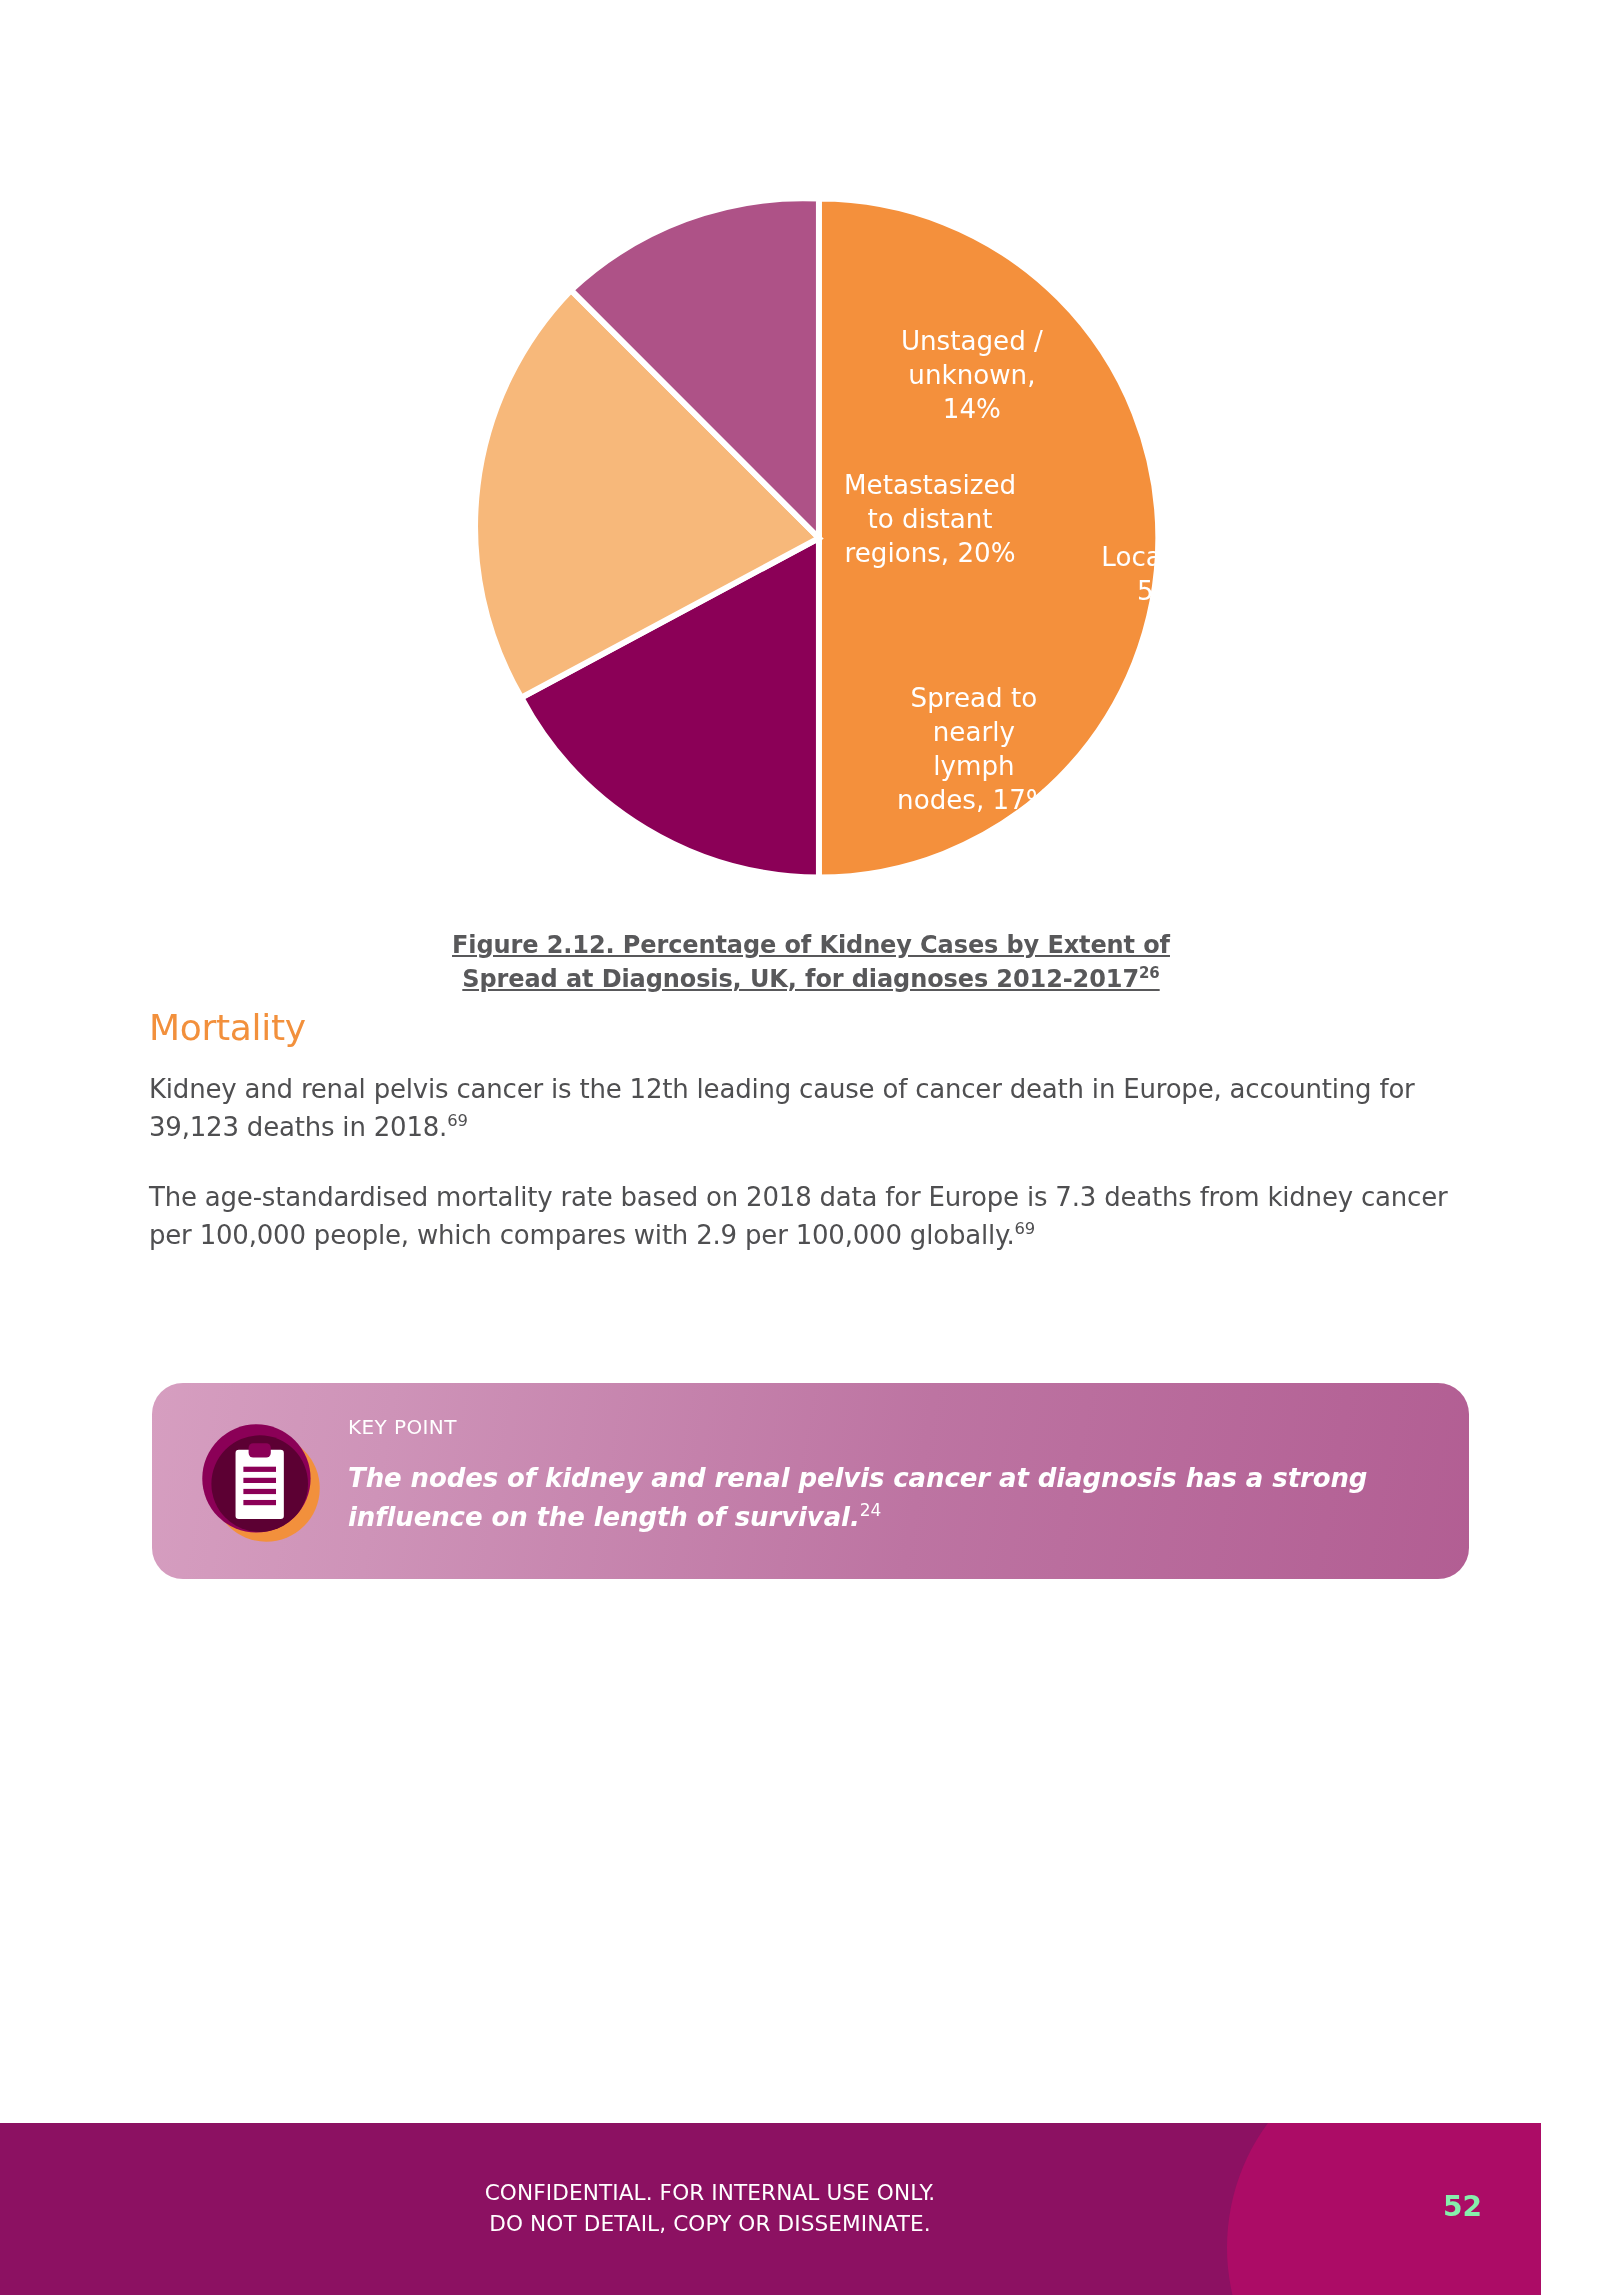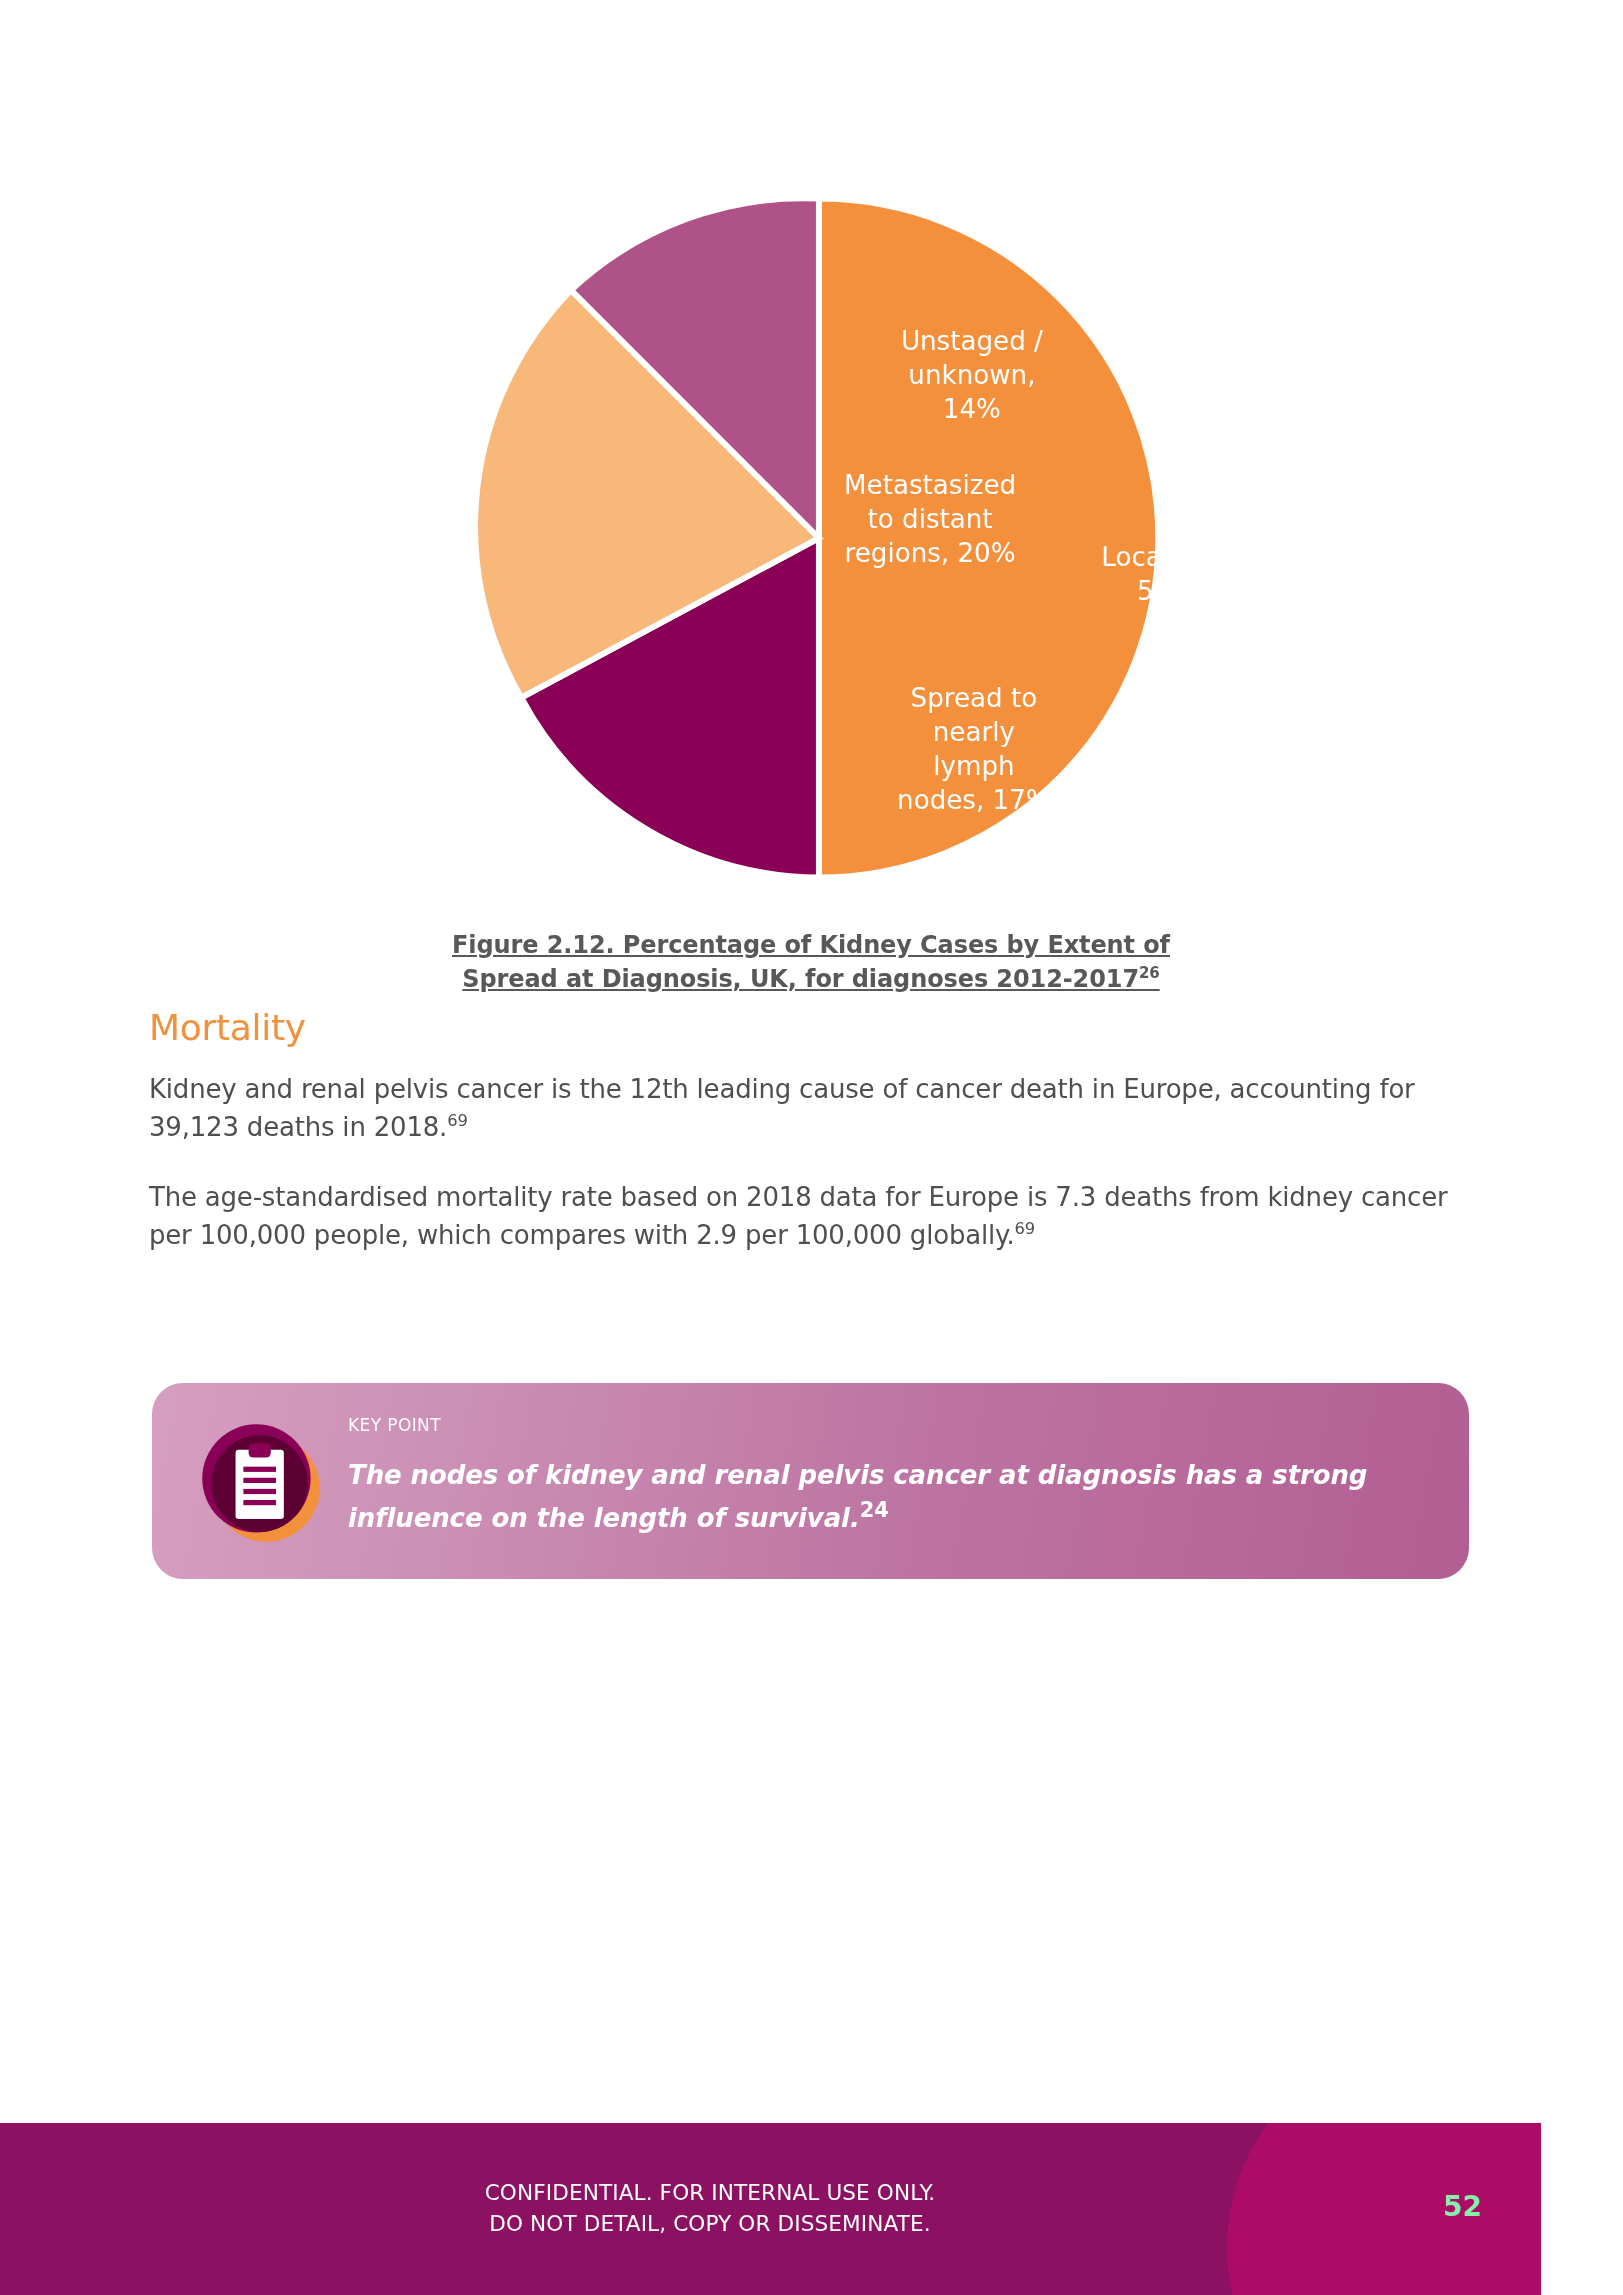--- a/index.html
+++ b/index.html
@@ -105,38 +105,38 @@
   .kp-icon svg { display:block; width:100%; height:100%; }
 
   .kp-body {
     position: absolute;
     left: 196px;
     top: 33px;
     right: 39px;
   }
   .kp-title {
     font-family: "DejaVu Sans", "Liberation Sans", sans-serif;
-    font-size: 17px;
+    font-size: 20px;
     color: #ffffff;
     letter-spacing: 0.4px;
     margin: 0 0 22px 0;
     line-height: 1.1;
   }
   .kp-text {
     font-family: "DejaVu Sans", "Liberation Sans", sans-serif;
     font-size: 26px;
     font-style: italic;
     font-weight: bold;
     color: #ffffff;
     line-height: 1.46;
     margin: 0;
     letter-spacing: -0.1px;
     max-width: 1021px;
   }
-  .kp-text sup { font-size: 21px; vertical-align: super; font-style: normal; font-weight: bold; }
+  .kp-text sup { font-size: 17px; vertical-align: super; font-style: normal; font-weight: normal; }
 
   
   .footer {
     position: absolute;
     left: 0;
     top: 2123px;
     width: 1541px;
     height: 172px;
     background: #8C1162;
     overflow: hidden;

